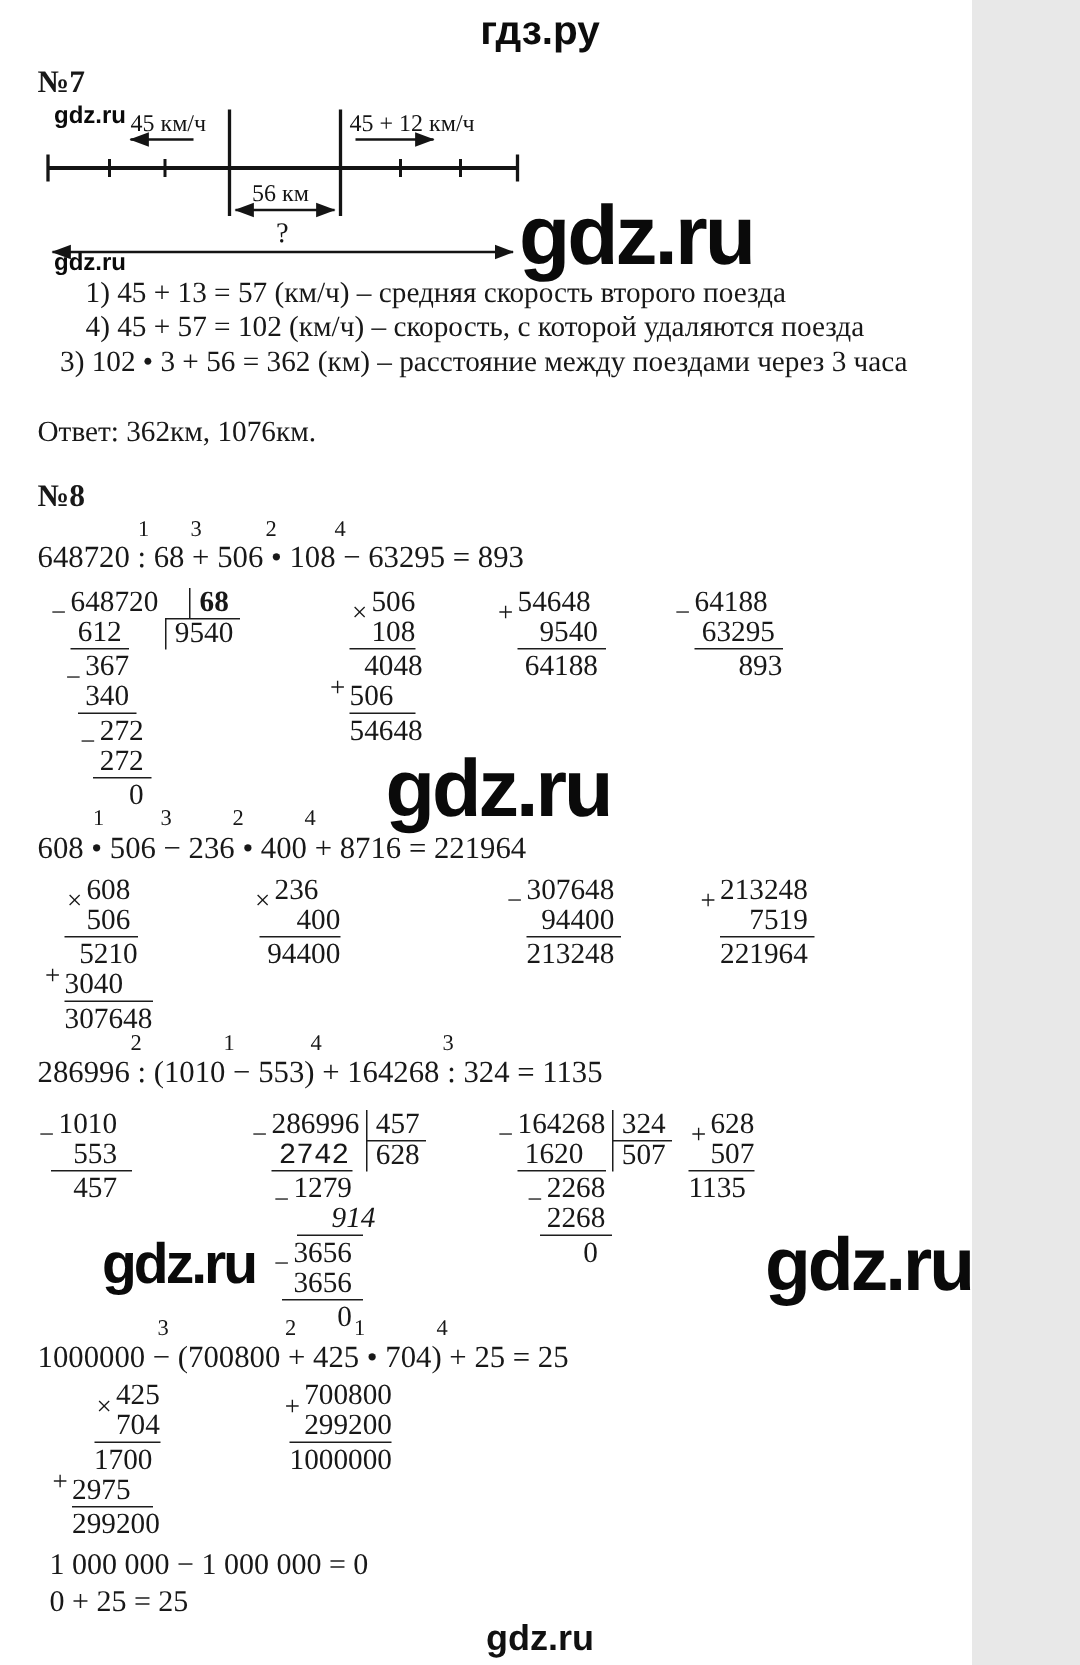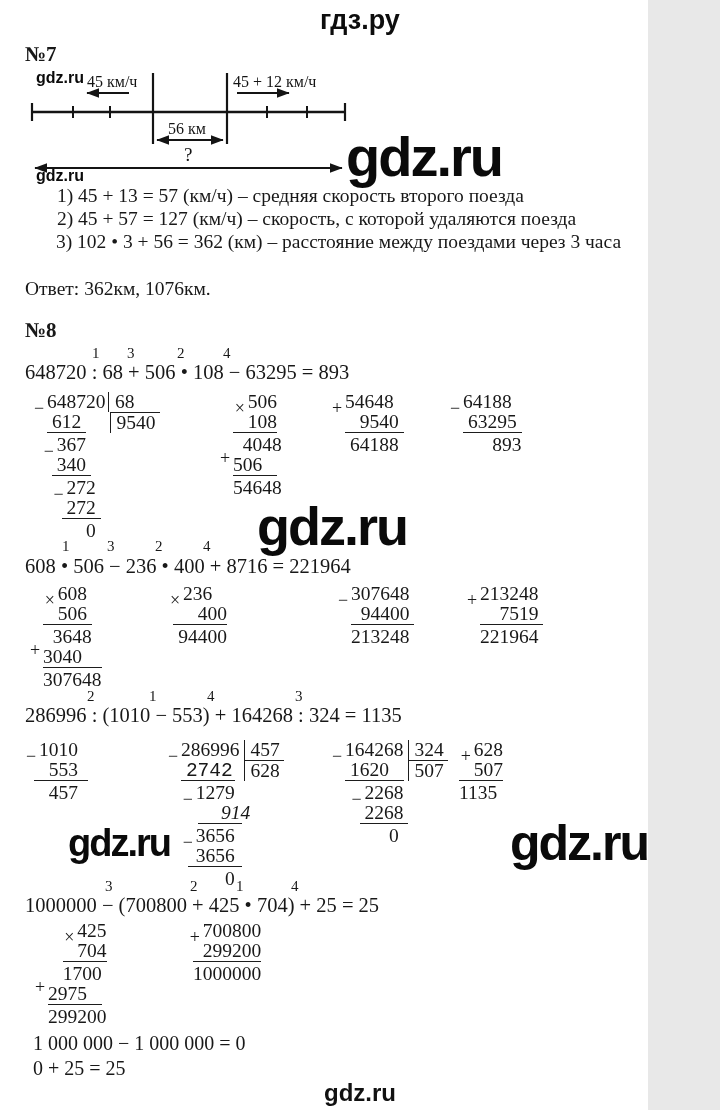--- a/index.html
+++ b/index.html
@@ -73,36 +73,36 @@
     <line x1="282" y1="40" x2="282" y2="52" stroke-width="2"></line>
     <line x1="128" y1="7" x2="128" y2="78" stroke-width="2.2"></line>
     <line x1="202" y1="7" x2="202" y2="78" stroke-width="2.2"></line>
     <text x="143" y="68">56 км</text>
     <line x1="132" y1="74" x2="198" y2="74" stroke-width="1.8" marker-start="url(#arr)" marker-end="url(#arr)"></line>
     <text x="159" y="95" class="q">?</text>
     <line x1="10" y1="102" x2="317" y2="102" stroke-width="1.8" marker-start="url(#arr)" marker-end="url(#arr)"></line>
   </svg>
 
   <div class="abs t7line" style="left:57px;top:184px;">1) 45 + 13  = 57 (км/ч) – средняя скорость второго поезда</div>
-  <div class="abs t7line" style="left:57px;top:207px;">2) 45 + 57 = 127 (км/ч) – скорость, с которой удаляются поезда</div>
-  <div class="abs t7line" style="left:56px;top:230px;text-align:center;">3) 102 • 3 + 56 = 362 (км) – расстояние между поездами через 3 часа</div>
+  <div class="abs t7line" style="left:57px;top:207px;">4) 45 + 57 = 102 (км/ч) – скорость, с которой удаляются поезда</div>
+  <div class="abs t7line" style="left:40px;top:230px;text-align:center;">3) 102 • 3 + 56 = 362 (км) – расстояние между поездами через 3 часа</div>
   <div class="abs t7line" style="left:25px;top:277px;">Ответ: 362км, 1076км.</div>
 
   <div class="abs task-label" style="left:25px;top:318px;">№8</div>
 
   <div class="marks" style="top:345px;">
     <span class="mark" style="left:92px">1</span>
     <span class="mark" style="left:127px">3</span>
     <span class="mark" style="left:177px">2</span>
     <span class="mark" style="left:223px">4</span>
   </div>
   <div class="abs expr" style="left:25px;top:361px;">648720 : 68 + 506 • 108 − 63295 = 893</div>
 
   <div class="calc" style="left:32px;top:392px;">
-      <div class="crow"><span class="sgn" style="left: -13px;">−</span><span class="num" style="margin-left: 0px;">648720</span><span class="dv" style="left: 61px;">68</span></div>
+      <div class="crow"><span class="sgn" style="left: -13px;">−</span><span class="num" style="margin-left: 0px;">648720</span><span class="dv" style="left: 79px; font-weight: bold;">68</span></div>
       <div class="crow"><span class="num" style="margin-left: 4.875px;">612</span><span class="dv ov" style="left: 62.5px;">9540</span></div>
       <div class="hrr"><span class="hrl" style="margin-left: 0px; width: 39px;"></span></div>
       <div class="crow"><span class="sgn" style="left: -3.25px;">−</span><span class="num" style="margin-left: 9.75px;">367</span></div>
       <div class="crow"><span class="num" style="margin-left: 9.75px;">340</span></div>
       <div class="hrr"><span class="hrl" style="margin-left: 4.875px; width: 39px;"></span></div>
       <div class="crow"><span class="sgn" style="left: 6.5px;">−</span><span class="num" style="margin-left: 19.5px;">272</span></div>
       <div class="crow"><span class="num" style="margin-left: 19.5px;">272</span></div>
       <div class="hrr"><span class="hrl" style="margin-left: 14.625px; width: 39px;"></span></div>
       <div class="crow"><span class="num" style="margin-left: 39px;">0</span></div>
     </div>
@@ -135,21 +135,21 @@
     <span class="mark" style="left:107px">3</span>
     <span class="mark" style="left:155px">2</span>
     <span class="mark" style="left:203px">4</span>
   </div>
   <div class="abs expr" style="left:25px;top:555px;">608 • 506 − 236 • 400 + 8716 = 221964</div>
 
   <div class="calc" style="left:28px;top:584px;">
       <div class="crow"><span class="sgn" style="left: 1.625px;">×</span><span class="num" style="margin-left: 14.625px;">608</span></div>
       <div class="crow"><span class="num" style="margin-left: 14.625px;">506</span></div>
       <div class="hrr"><span class="hrl" style="margin-left: 0px; width: 48.75px;"></span></div>
-      <div class="crow"><span class="num" style="margin-left: 9.75px;">3648</span></div>
+      <div class="crow"><span class="num" style="margin-left: 9.75px;">5210</span></div>
       <div class="crow"><span class="sgn up" style="left: -13px;">+</span><span class="num" style="margin-left: 0px;">3040</span></div>
       <div class="hrr"><span class="hrl" style="margin-left: 0px; width: 58.5px;"></span></div>
       <div class="crow"><span class="num" style="margin-left: 0px;">307648</span></div>
     </div>
   <div class="calc" style="left:168px;top:584px;">
       <div class="crow"><span class="sgn" style="left: -13px;">×</span><span class="num" style="margin-left: 0px;">236</span></div>
       <div class="crow"><span class="num" style="margin-left: 14.625px;">400</span></div>
       <div class="hrr"><span class="hrl" style="margin-left: -9.75px; width: 53.625px;"></span></div>
       <div class="crow"><span class="num" style="margin-left: -4.875px;">94400</span></div>
     </div>

